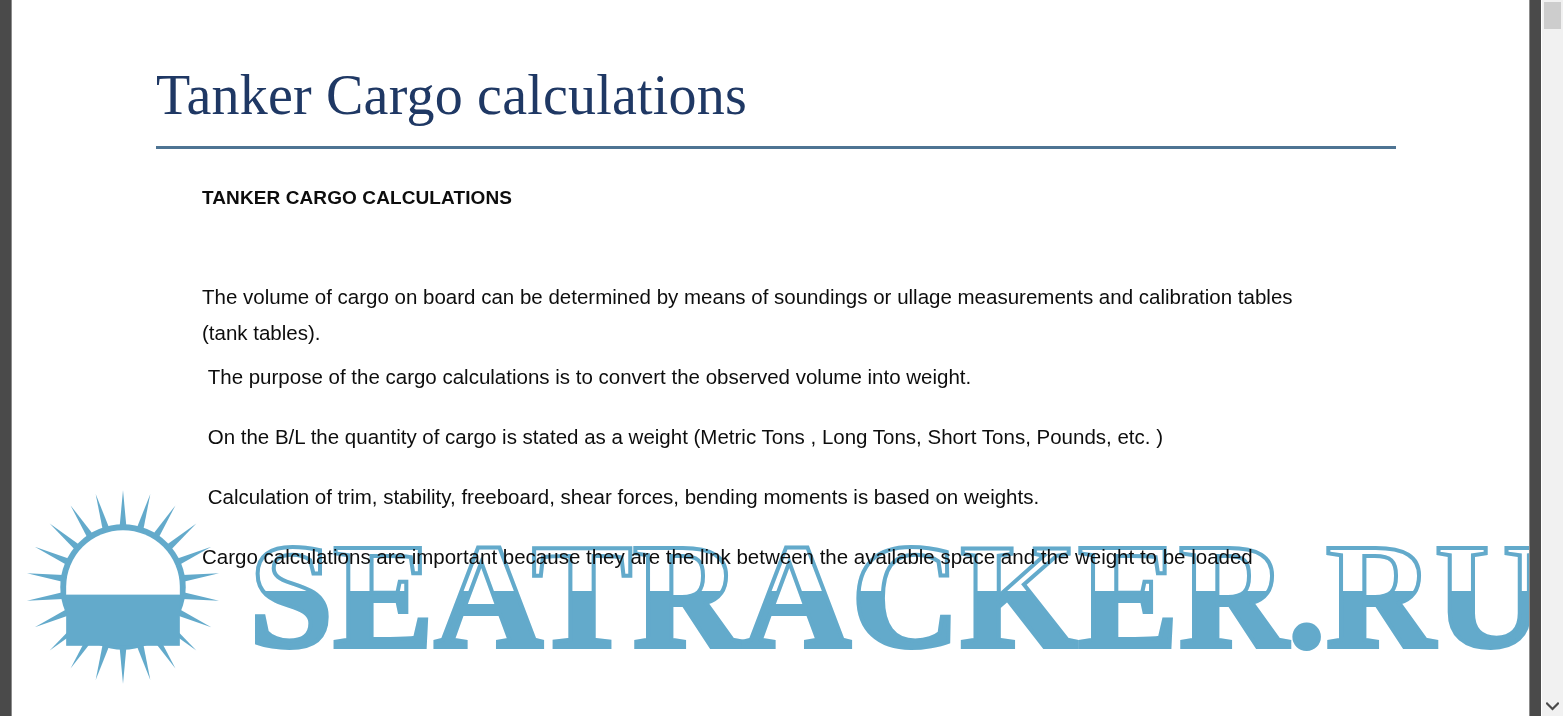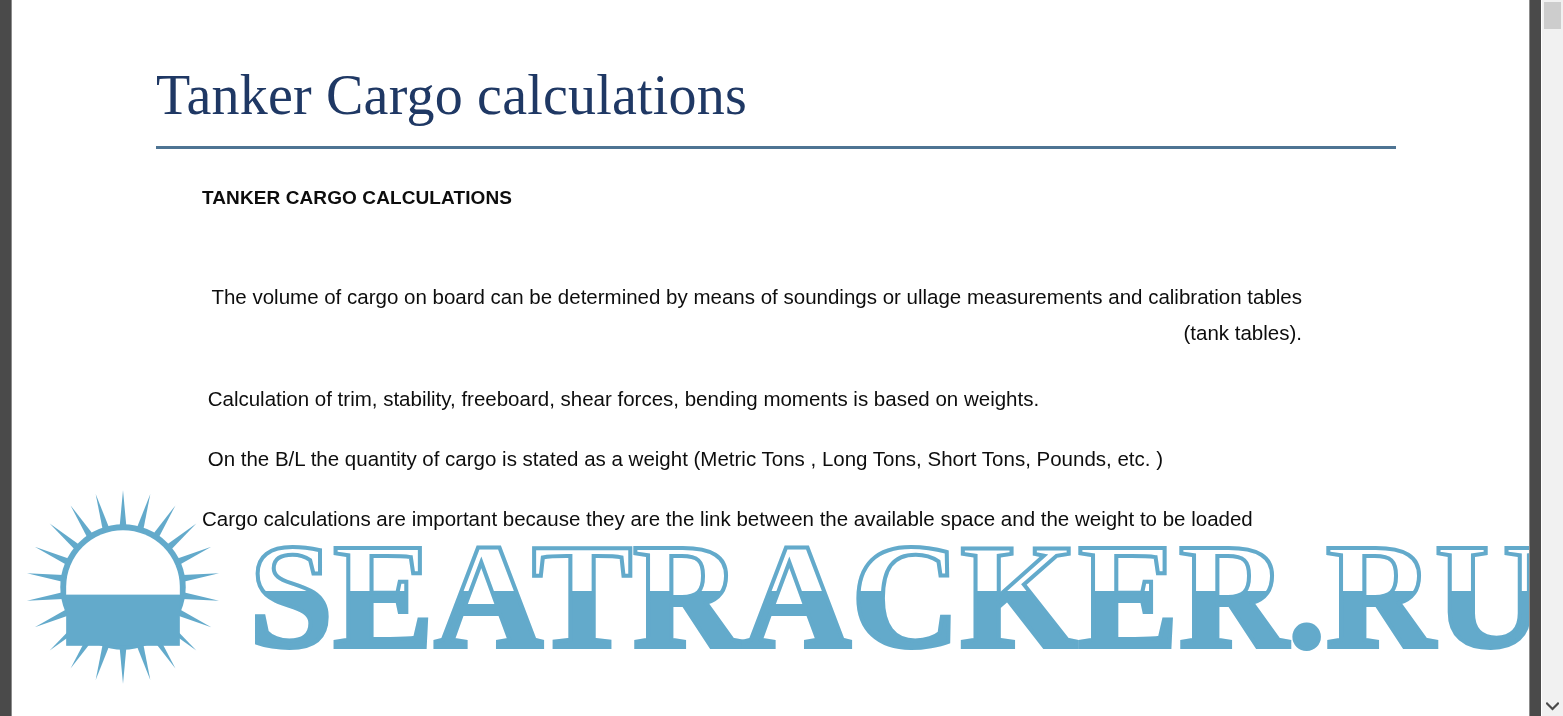--- a/index.html
+++ b/index.html
@@ -151,21 +151,21 @@
   }
 
   .para {
     font-size: 20.5px;
     font-weight: 400;
     color: #0d0d0d;
     line-height: 36px;
     margin-bottom: 24px;
     white-space: pre-wrap;
   }
-  .para.p1 { margin-bottom: 30px; max-width: 1100px; text-align: right; }
+  .para.p1 { margin-bottom: 8px; max-width: 1100px; }
   .para.p5 { max-width: 1165px; }
   .para.p6 { max-width: 1165px; margin-bottom: 4px; }
 </style>
 </head>
 <body>
 
 <div id="viewport">
 
   <div class="edge-border left"></div>
 
@@ -221,22 +221,23 @@
 
       <h1 id="doc-title">Tanker Cargo calculations</h1>
 
       <div id="title-rule"></div>
 
       <div id="body-block">
 
         <div id="section-heading">TANKER CARGO CALCULATIONS</div>
 
         <p class="para p1">The volume of cargo on board can be determined by means of soundings or ullage measurements and calibration tables (tank tables).</p>
+        <p class="para p2"> The purpose of the cargo calculations is to convert the observed volume into weight.</p>
+        <p class="para p4"> On the B/L the quantity of cargo is stated as a weight (Metric Tons , Long Tons, Short Tons, Pounds, etc. )</p>
         <p class="para p3"> Calculation of trim, stability, freeboard, shear forces, bending moments is based on weights.</p>
-        <p class="para p4"> On the B/L the quantity of cargo is stated as a weight (Metric Tons , Long Tons, Short Tons, Pounds, etc. )</p>
         <p class="para p6">Cargo calculations are important because they are the link between the available space and the weight to be loaded</p>
 
       </div>
     </div>
   </div>
 
   <div class="edge-border right"></div>
 
   <div id="scrollbar">
     <div id="scroll-thumb"></div>

